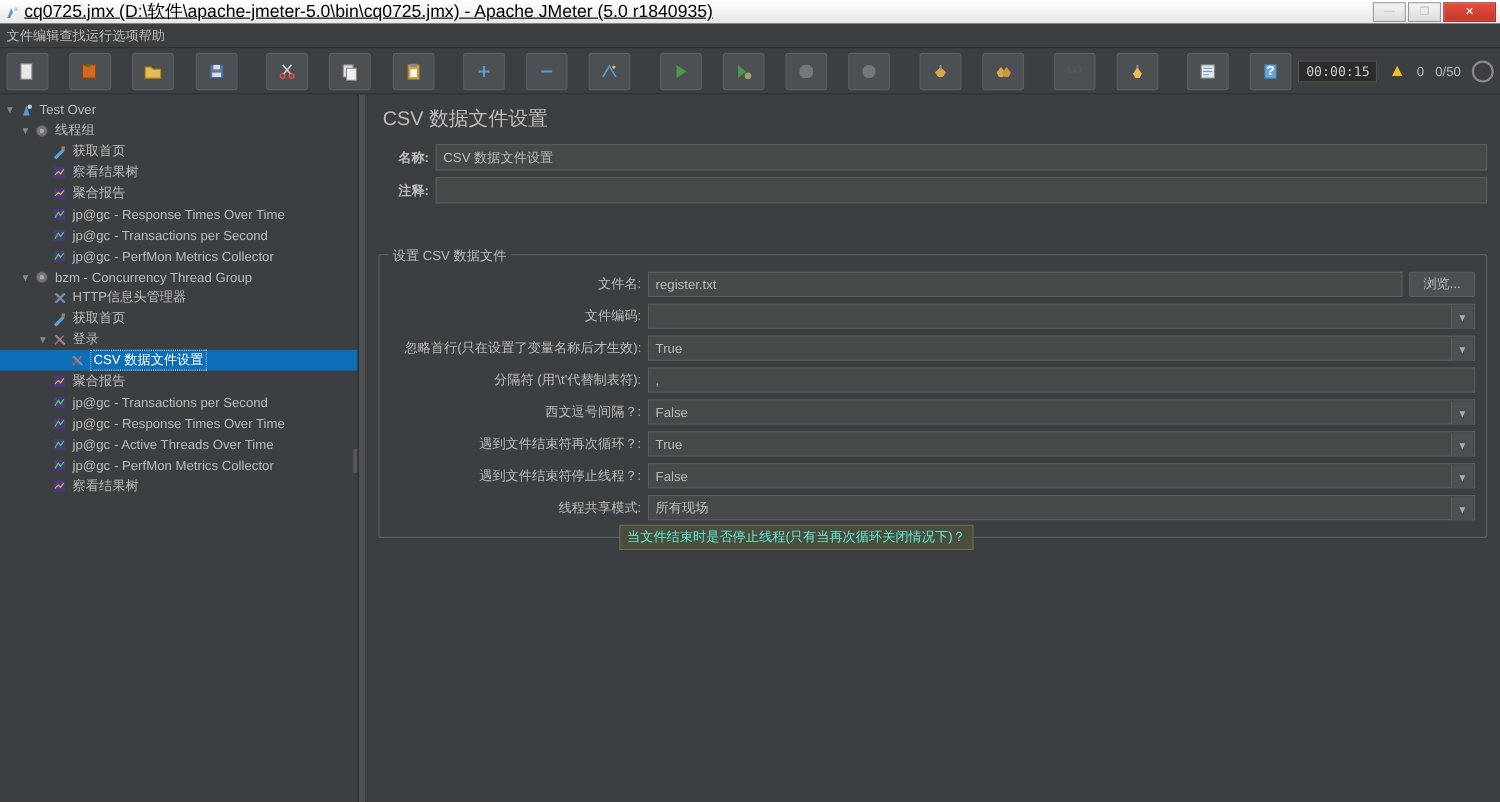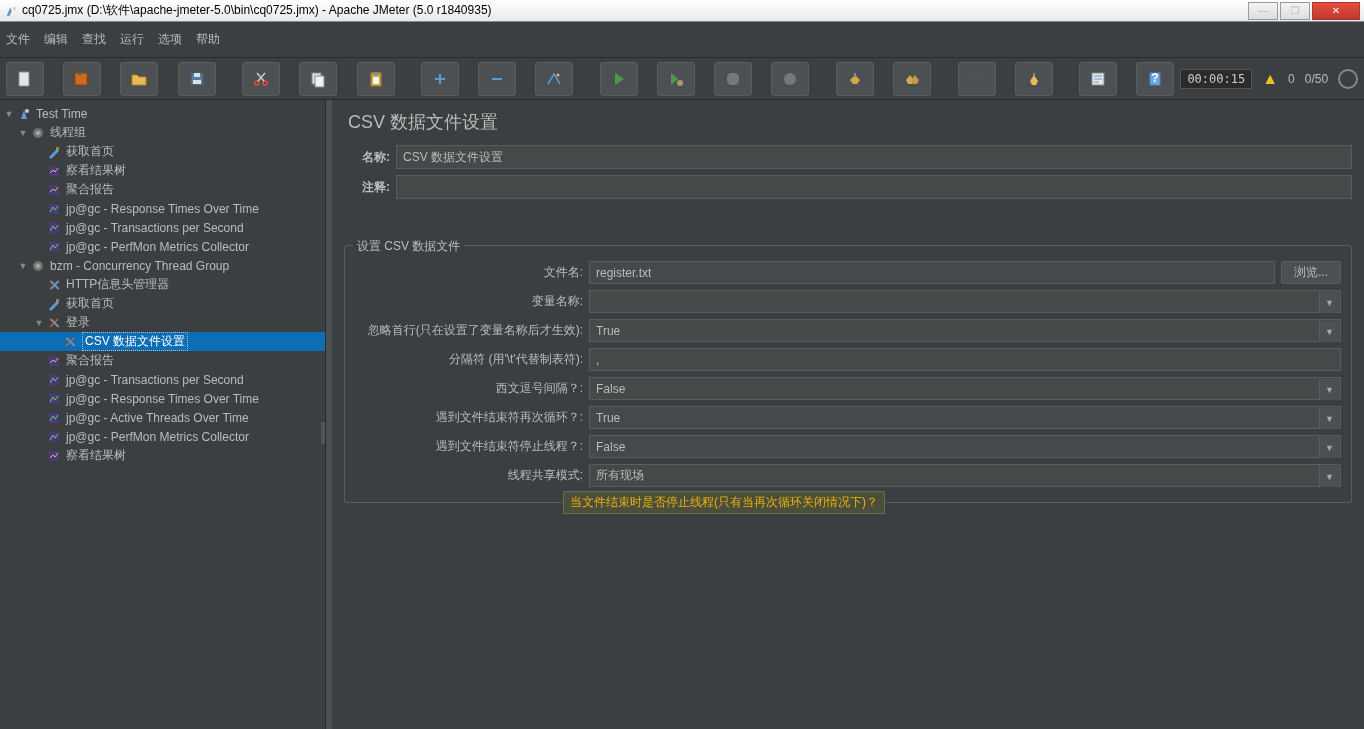--- a/index.html
+++ b/index.html
@@ -1,25 +1,25 @@
 <!DOCTYPE html>
 <html><head>
 <meta charset="utf-8">
 <style>
 * { margin: 0; padding: 0; box-sizing: border-box; font-family: "Microsoft YaHei", Arial, sans-serif; font-size: 12px; }
 body { background: #3c3f41; color: #bbbbbb; width: 1364px; height: 729px; overflow: hidden; }
 
 .titlebar { height: 22px; background: linear-gradient(#fff, #e8e8e8); display: flex; align-items: center; padding: 0 4px; border-bottom: 1px solid #888; }
 .titlebar-icon { width: 14px; height: 14px; margin-right: 4px; }
-.titlebar-text { color: #000; font-size: 12px; flex: 1; }
+.titlebar-text { color: #000; font-size: 16px; flex: 1; text-decoration: underline; }
 .win-btns { display: flex; gap: 2px; }
 .win-btn { width: 30px; height: 18px; border: 1px solid #999; background: linear-gradient(#f5f5f5,#ddd); display: flex; align-items: center; justify-content: center; font-size: 10px; }
 .win-close { background: linear-gradient(#e74c3c,#c0392b); color: #fff; border-color: #a33; width: 48px; }
 
-.menubar { height: 36px; background: #3c3f41; display: flex; align-items: center; padding: 0 6px; gap: 14px; border-bottom: 1px solid #2b2b2b; }
+.menubar { height: 22px; background: #3c3f41; display: flex; align-items: center; padding: 0 6px; border-bottom: 1px solid #2b2b2b; }
 .menubar span { color: #bbbbbb; cursor: pointer; }
 
 .toolbar { height: 42px; background: #3c3f41; display: flex; align-items: center; padding: 4px 6px; gap: 6px; border-bottom: 1px solid #2b2b2b; }
 .tool-btn { width: 42px; height: 34px; background: #4c5052; border: 1px solid #5a5d5f; border-radius: 3px; display: flex; align-items: center; justify-content: center; }
 .tool-sep { width: 8px; }
 .toolbar-right { margin-left: auto; display: flex; align-items: center; gap: 10px; }
 .timer { background: #2b2b2b; border: 1px solid #555; padding: 2px 6px; color: #ccc; font-family: monospace; }
 .warn-tri { color: #f0c020; font-size: 16px; }
 .count-txt { color: #bbb; }
 .glob-ico { width: 20px; height: 20px; border: 2px solid #888; border-radius: 50%; position: relative; }
@@ -49,21 +49,21 @@
 .fieldset { border: 1px solid #5a5d5f; border-radius: 2px; margin-top: 6px; padding: 14px 10px 10px; position: relative; }
 .fieldset-legend { position: absolute; top: -8px; left: 8px; background: #3c3f41; padding: 0 4px; color: #bbbbbb; }
 
 .cfg-row { display: flex; align-items: center; margin-bottom: 4px; height: 25px; gap: 6px; position: relative; }
 .cfg-label { width: 228px; text-align: right; color: #bbbbbb; }
 .cfg-input { flex: 1; height: 23px; background: #45494a; border: 1px solid #5a5d5f; color: #bbbbbb; padding: 0 6px; }
 .cfg-select { flex: 1; height: 23px; background: #45494a; border: 1px solid #5a5d5f; color: #bbbbbb; padding: 0 6px; display: flex; align-items: center; position: relative; }
 .sel-arrow { width: 20px; height: 21px; background: #4c5052; border-left: 1px solid #5a5d5f; display: flex; align-items: center; justify-content: center; color: #aaa; font-size: 9px; position: absolute; right: 1px; top: 1px; }
 .browse-btn { width: 60px; height: 23px; background: #4c5052; border: 1px solid #5a5d5f; color: #bbbbbb; display: flex; align-items: center; justify-content: center; border-radius: 2px; }
 
-.tooltip { position: absolute; background: #4c4e3d; border: 1px solid #6a6c50; color: #eab308; padding: 2px 6px; font-size: 12px; z-index: 100; left: 218px; top: 245px; }
+.tooltip { position: absolute; background: #4c4e3d; border: 1px solid #6a6c50; color: #5eead4; padding: 2px 6px; font-size: 12px; z-index: 100; left: 218px; top: 245px; }
 
 
 .ico-svg { width: 18px; height: 18px; }
 .tree-split-h { position: absolute; right: 0; top: 50%; width: 4px; height: 22px; background: #555; }
 </style>
 </head>
 <body>
 
 <div class="titlebar">
   <svg class="titlebar-icon" viewBox="0 0 16 16">
@@ -238,21 +238,21 @@
   <div class="tree-panel">
     <div class="tree">
       <div class="tree-row ind-0">
         <span class="expander">▼</span>
         <span class="node-icon">
             <svg width="14" height="14" viewBox="0 0 14 14">
               <path d="M4 12 L7 3 L10 12 Z" fill="#5a9bd5"></path>
               <circle cx="10" cy="4" r="2" fill="#ccc"></circle>
             </svg>
           </span>
-        <span class="node-label">Test Time</span>
+        <span class="node-label">Test Over</span>
       </div>
       <div class="tree-row ind-1">
         <span class="expander">▼</span>
         <span class="node-icon">
             <svg width="14" height="14" viewBox="0 0 14 14">
               <circle cx="7" cy="7" r="5" fill="#777" stroke="#555"></circle>
               <circle cx="7" cy="7" r="2" fill="#aaa"></circle>
             </svg>
           </span>
         <span class="node-label">线程组</span>
@@ -448,21 +448,21 @@
 
     <div class="fieldset" style="position:relative;margin-top:45px;">
       <div class="fieldset-legend">设置 CSV 数据文件</div>
 
       <div class="cfg-row">
         <div class="cfg-label">文件名:</div>
         <input class="cfg-input" value="register.txt" style="">
         <div class="browse-btn">浏览...</div>
       </div>
       <div class="cfg-row">
-        <div class="cfg-label">变量名称:</div>
+        <div class="cfg-label">文件编码:</div>
         <div class="cfg-select">
             <span></span>
             <div class="sel-arrow">▼</div>
           </div>
       </div>
       <div class="cfg-row">
         <div class="cfg-label">忽略首行(只在设置了变量名称后才生效):</div>
         <div class="cfg-select">
             <span>True</span>
             <div class="sel-arrow">▼</div>

